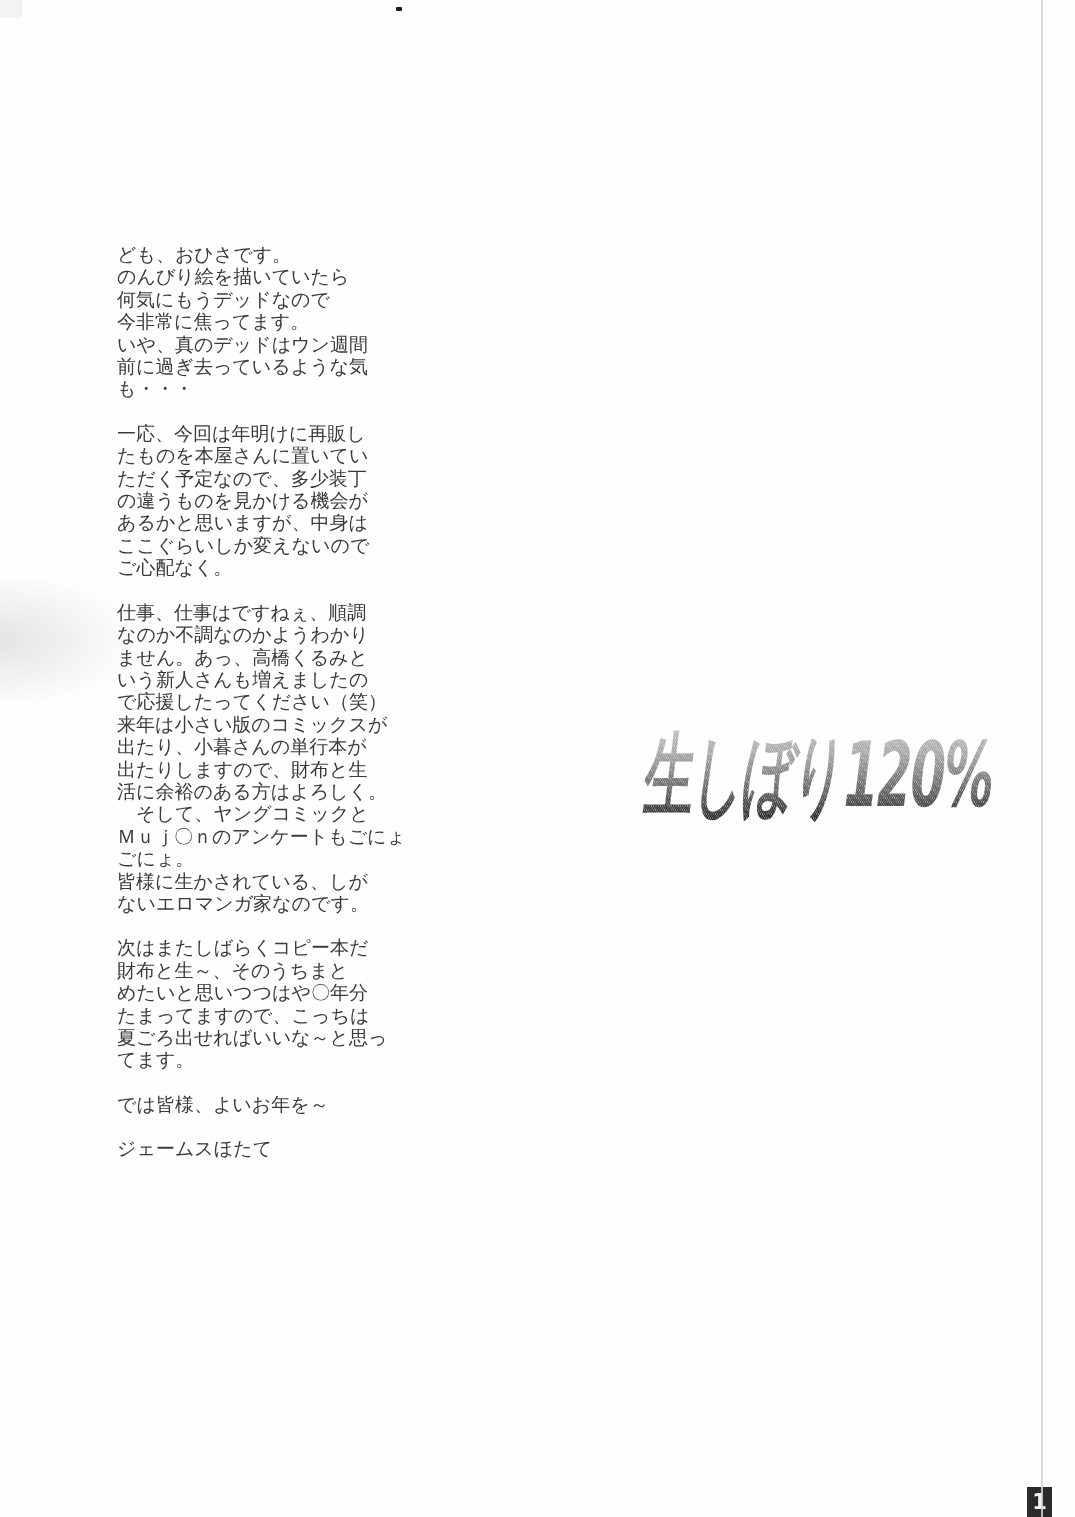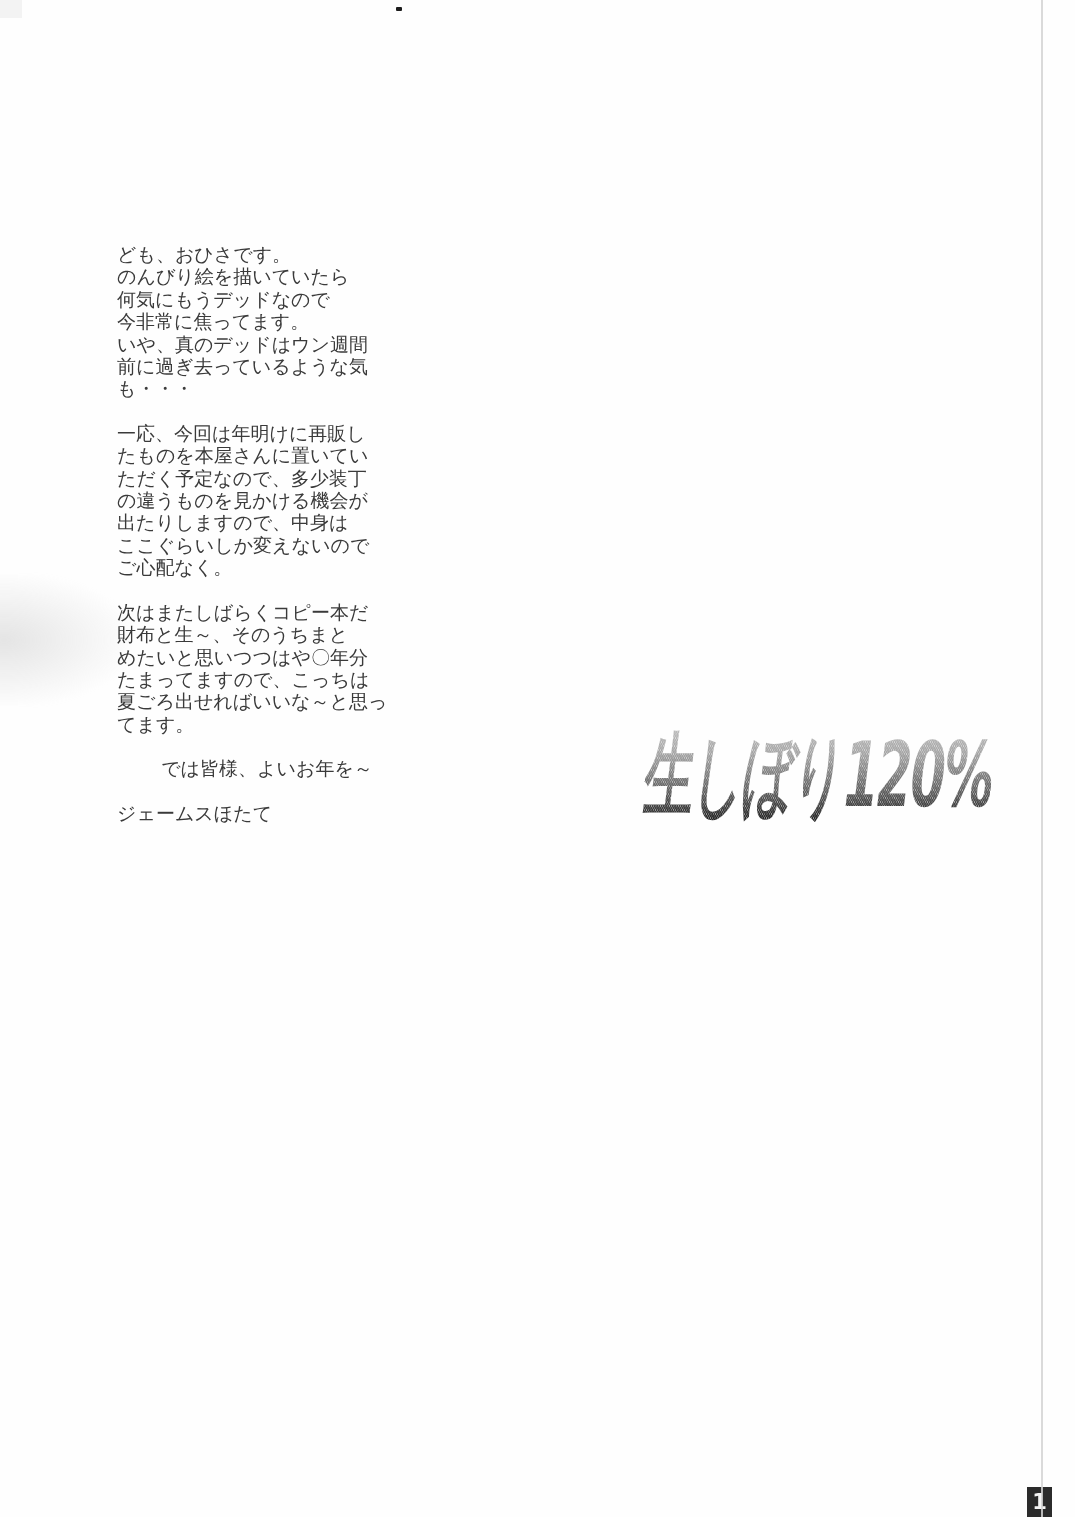--- a/index.html
+++ b/index.html
@@ -26,21 +26,21 @@
     width: 300px;
     color: #3a3a3a;
     font-size: 19px;
     line-height: 22.4px;
     letter-spacing: 0;
   }
   .text-column p {
     margin: 0 0 22px 0;
     white-space: pre-wrap;
   }
-  .text-column p.closing { margin-top: 14px; text-align: center; }
+  .text-column p.closing { margin-top: 14px; }
   .text-column p.signature { margin-top: 4px; }
 
   
   .title-stamp {
     position: absolute;
     left: 652px;
     top: 720px;
     font-size: 90px;
     font-weight: bold;
     line-height: 110px;
@@ -127,23 +127,37 @@
 のんびり絵を描いていたら
 何気にもうデッドなので
 今非常に焦ってます。
 いや、真のデッドはウン週間
 前に過ぎ去っているような気
 も・・・</p>
     <p>一応、今回は年明けに再販し
 たものを本屋さんに置いてい
 ただく予定なので、多少装丁
 の違うものを見かける機会が
-出たりしますので、中身は
+あるかと思いますが、中身は
 ここぐらいしか変えないので
 ご心配なく。</p>
+    <p>仕事、仕事はですねぇ、順調
+なのか不調なのかようわかり
+ません。あっ、高橋くるみと
+いう新人さんも増えましたの
+で応援したってください（笑）
+来年は小さい版のコミックスが
+出たり、小暮さんの単行本が
+出たりしますので、財布と生
+活に余裕のある方はよろしく。
+　そして、ヤングコミックと
+Ｍｕｊ〇ｎのアンケートもごにょ
+ごにょ。
+皆様に生かされている、しが
+ないエロマンガ家なのです。</p>
     <p>次はまたしばらくコピー本だ
 財布と生～、そのうちまと
 めたいと思いつつはや〇年分
 たまってますので、こっちは
 夏ごろ出せればいいな～と思っ
 てます。</p>
     <p class="closing">では皆様、よいお年を～</p>
     <p class="signature">ジェームスほたて</p>
   </div>
 

